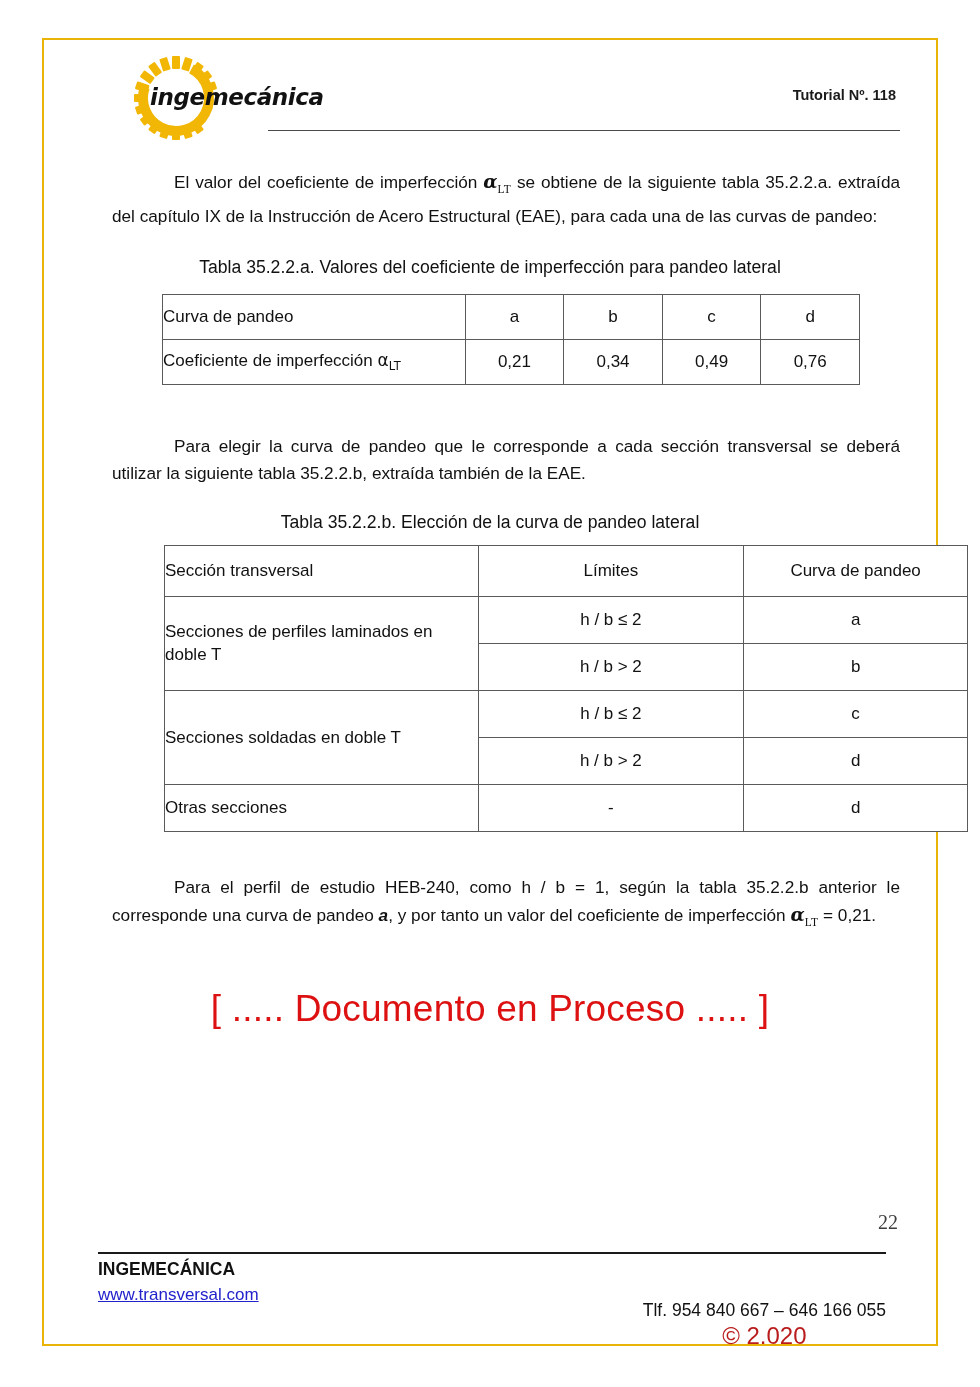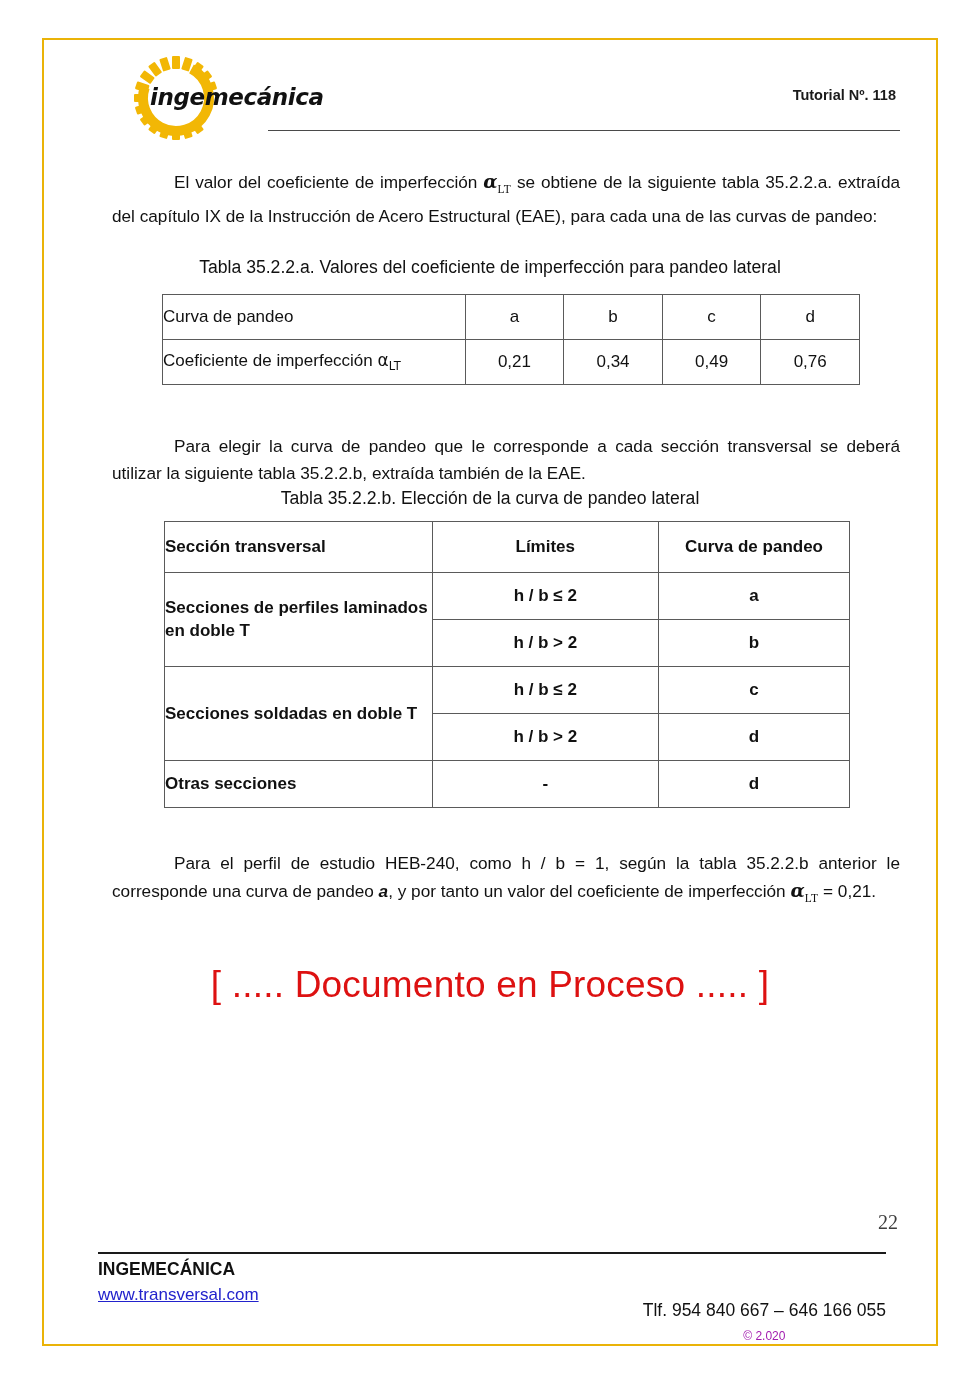--- a/index.html
+++ b/index.html
@@ -157,21 +157,21 @@
     font-family: "DejaVu Sans", sans-serif;
     font-size: 17px;
   }
   .alpha-plain sub {
     font-size: 11.5px;
     letter-spacing: 0.2px;
   }
 
   
   .t2-wrap { position: relative; margin-top: 12px; padding-left: 120px; }
-  table.t2 { width: 686px; font-weight: bold; }
+  table.t2 { width: 804px; }
   table.t2 .c-sec { width: 268px; }
   table.t2 .c-lim { width: 227px; }
   table.t2 .c-curve { width: 191px; }
   table.t2 td { height: 46px; }
   table.t2 td.tall { height: 92px; }
   table.t2 td.hdr { height: 50px; }
   .sec-cell {
     padding: 0 8px 0 12px;
     line-height: 23px;
   }
@@ -241,22 +241,22 @@
     line-height: 26px;
     display: inline-block;
   }
   .f-phone {
     font-size: 17.5px;
     color: #111111;
     line-height: 26px;
     white-space: nowrap;
   }
   .f-copy {
-    font-size: 12px;
-    color: #a21caf;
+    font-size: 24px;
+    color: #b91c1c;
     line-height: 26px;
   }
 </style>
 </head>
 <body>
 
 <div class="page-frame">
 <div class="page-inner">
 
   <div class="doc-header">
@@ -349,21 +349,21 @@
               <td class="c-val cell-center">0,76</td>
             </tr>
           </tbody>
         </table>
       </div>
     </div>
 
     <p class="para p2" style="margin-top:48px;">Para elegir la curva de pandeo que le corresponde a cada sección transversal se deberá utilizar la siguiente tabla 35.2.2.b, extraída también de la EAE.</p>
 
     <div class="table-block">
-      <div class="table-caption" style="">Tabla 35.2.2.b. Elección de la curva de pandeo lateral</div>
+      <div class="table-caption" style="margin-top:24px;">Tabla 35.2.2.b. Elección de la curva de pandeo lateral</div>
       <div class="t2-wrap">
         <table class="t2 data-table">
           <tbody>
             <tr>
               <td class="c-sec hdr cell-pad-left">Sección transversal</td>
               <td class="c-lim hdr cell-center">Límites</td>
               <td class="c-curve hdr cell-center">Curva de pandeo</td>
             </tr>
             <tr>
               <td class="c-sec sec-cell tall" rowspan="2">Secciones de perfiles laminados en doble T</td>

